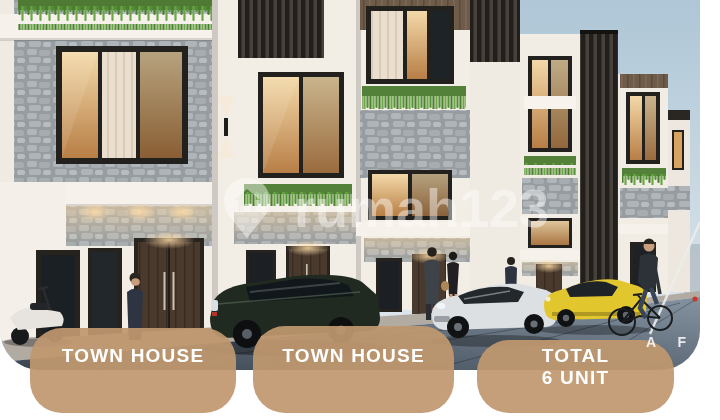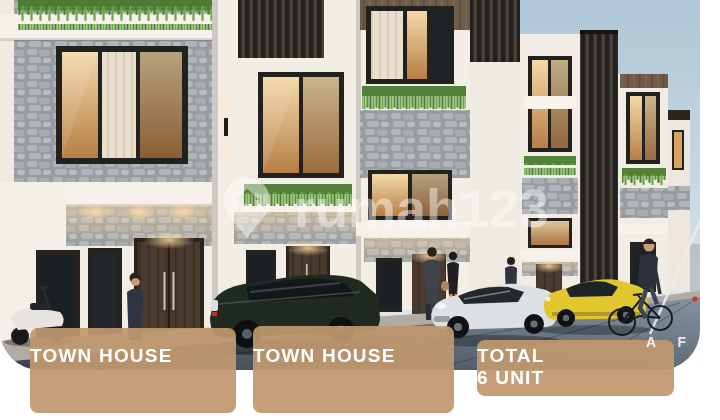--- a/index.html
+++ b/index.html
@@ -20,27 +20,27 @@
     font-size:54px;font-weight:700;color:rgba(255,255,255,0.45);
     letter-spacing:0;line-height:64px;
   }
   .corner-mark{
     position:absolute;left:646px;top:334px;z-index:30;
     color:rgba(255,255,255,0.85);font-size:14px;font-weight:600;
     letter-spacing:9px;white-space:nowrap;
   }
   .badge{
     position:absolute;z-index:20;box-sizing:border-box;
-    background:rgba(192,152,111,0.93);border-radius:8px;
-    color:#ffffff;font-weight:bold;
+    background:rgba(192,152,111,0.93);border-radius:32px;
+    color:#ffffff;text-align:center;font-weight:bold;
   }
   .badge .bl{display:block;white-space:nowrap;font-size:19px;letter-spacing:1.2px;line-height:22px;}
   #badge1{left:30px;top:328px;width:206px;height:85px;padding-top:17px;}
   #badge2{left:253px;top:326px;width:201px;height:87px;padding-top:19px;}
-  #badge3{left:477px;top:340px;width:197px;height:56px;padding-top:5px;}
+  #badge3{left:477px;top:340px;width:197px;height:73px;padding-top:5px;}
 </style>
 </head>
 <body>
 
 <div class="photo">
 <svg width="700" height="370" viewBox="0 0 700 370" xmlns="http://www.w3.org/2000/svg">
   <defs>
     <linearGradient id="skyG" x1="0" y1="0" x2="0" y2="1">
       <stop offset="0" stop-color="#AEC6D6"></stop>
           <stop offset="1" stop-color="#E3EAEF"></stop>

